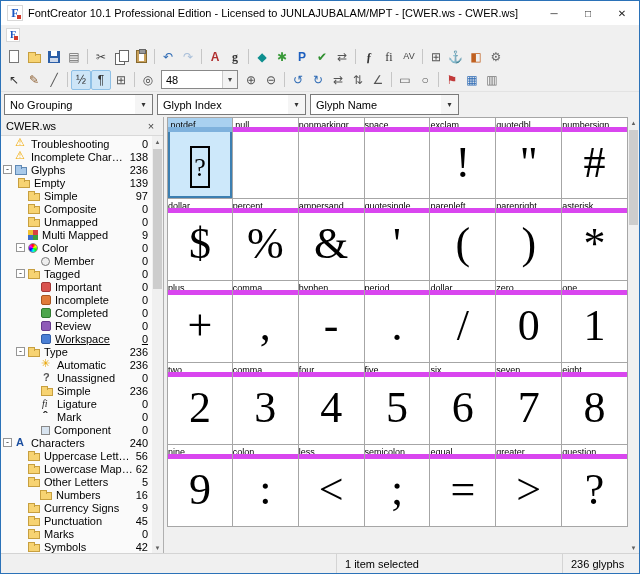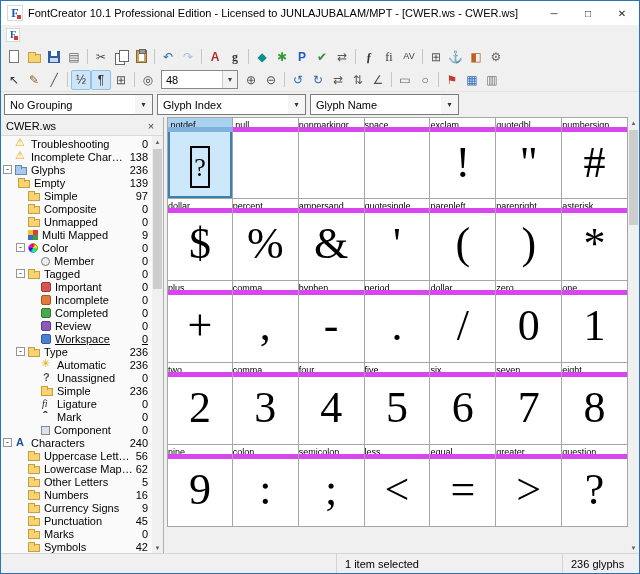--- a/index.html
+++ b/index.html
@@ -464,21 +464,21 @@
               <span class="ti folder"></span>
               <span class="tlab">Lowercase Mapped</span>
               <span class="tcnt">62</span>
             </div>
             <div class="trow" style="padding-left: 15px; justify-content: space-between;">
               <span class="texp none"></span>
               <span class="ti folder"></span>
               <span class="tlab">Other Letters</span>
               <span class="tcnt">5</span>
             </div>
-            <div class="trow" style="padding-left: 15px;">
+            <div class="trow" style="padding-left: 27px;">
               <span class="texp none"></span>
               <span class="ti folder"></span>
               <span class="tlab">Numbers</span>
               <span class="tcnt">16</span>
             </div>
             <div class="trow" style="padding-left: 15px;">
               <span class="texp none"></span>
               <span class="ti folder"></span>
               <span class="tlab">Currency Signs</span>
               <span class="tcnt">9</span>
@@ -629,26 +629,26 @@
             </div>
             <div class="gcell">
               <div class="glab">nine</div>
               <div class="gbody">9</div>
             </div>
             <div class="gcell">
               <div class="glab">colon</div>
               <div class="gbody">:</div>
             </div>
             <div class="gcell">
+              <div class="glab">less</div>
+              <div class="gbody">&lt;</div>
+            </div>
+            <div class="gcell">
               <div class="glab">semicolon</div>
               <div class="gbody">;</div>
-            </div>
-            <div class="gcell">
-              <div class="glab">less</div>
-              <div class="gbody">&lt;</div>
             </div>
             <div class="gcell">
               <div class="glab">equal</div>
               <div class="gbody">=</div>
             </div>
             <div class="gcell">
               <div class="glab">greater</div>
               <div class="gbody">&gt;</div>
             </div>
             <div class="gcell">

